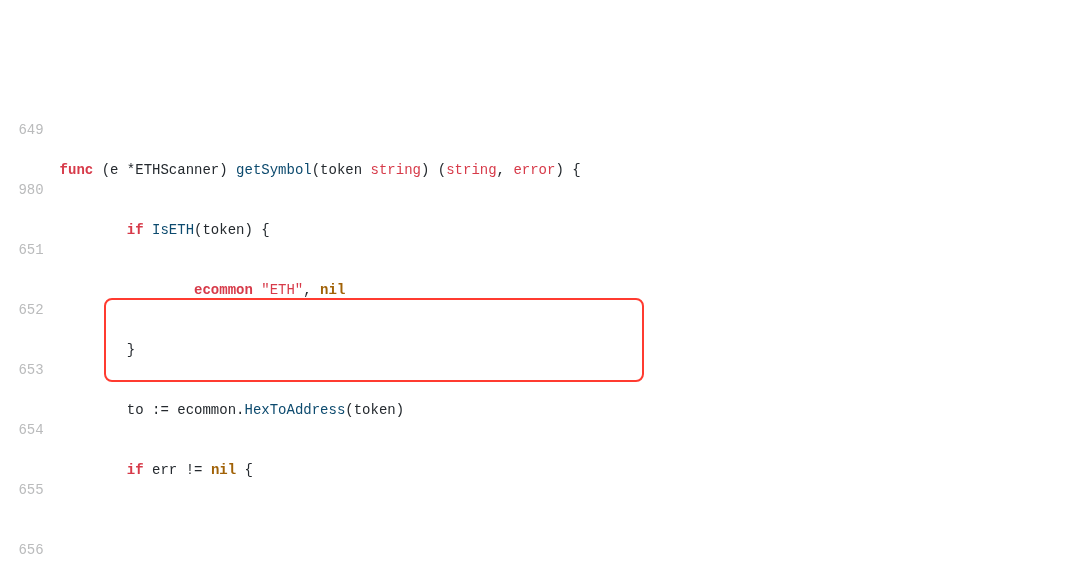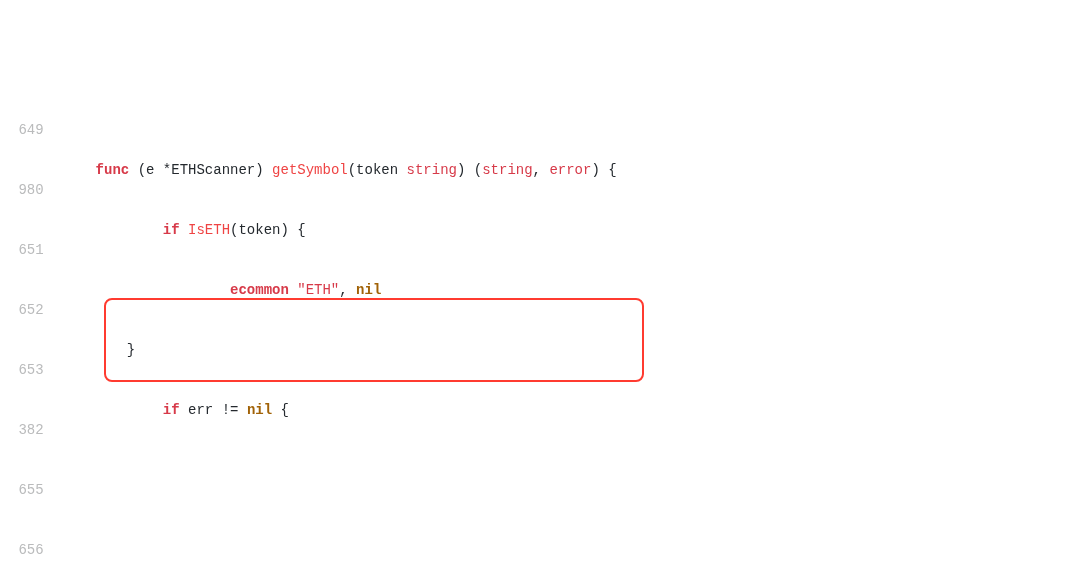--- a/index.html
+++ b/index.html
@@ -30,23 +30,23 @@
     }
     .code-area {
       flex: 1;
       position: relative;
     }
     .line {
       display: block;
       height: 20px;
       white-space: pre;
     }
-    .kw { color: #d73a49; font-weight: bold; margin-left: 36px; }
+    .kw { color: #d73a49; font-weight: bold; }
     .typ { color: #d73a49; font-weight: normal; }
-    .fn { color: #ef4444; }
+    .fn { color: #0c4a6e; }
     .nilv { color: #a16207; font-weight: bold; }
     .str { color: #d73a49; }
     .op { color: #24292e; }
     .id { color: #24292e; }
     .pu { color: #24292e; }
     .highlight-box {
       position: absolute;
       border: 2.5px solid #ff3b30;
       border-radius: 8px;
       pointer-events: none;
@@ -58,21 +58,21 @@
 
 
 
 <div class="code-container">
   <div class="gutter">
     <span class="ln">649</span>
     <span class="ln">980</span>
     <span class="ln">651</span>
     <span class="ln">652</span>
     <span class="ln">653</span>
-    <span class="ln">382</span>
+    <span class="ln">654</span>
     <span class="ln">655</span>
     <span class="ln">656</span>
     
     
     
     
     
     
     
     
@@ -90,20 +90,21 @@
     
   </div>
 
   <div class="code-area">
     <div class="highlight-box" style="top:218px;left:44px;width:540px;height:84px;"></div>
 
     <span class="line"><span class="kw">func</span><span> </span><span class="pu">(</span><span class="id">e </span><span class="op">*</span><span class="id">ETHScanner</span><span class="pu">) </span><span class="fn">getSymbol</span><span class="pu">(</span><span class="id">token </span><span class="typ">string</span><span class="pu">) (</span><span class="typ">string</span><span class="pu">, </span><span class="typ">error</span><span class="pu">) {</span></span>
     <span class="line"><span>        </span><span class="kw">if</span><span> </span><span class="fn">IsETH</span><span class="pu">(</span><span class="id">token</span><span class="pu">) {</span></span>
     <span class="line"><span>                </span><span class="kw">ecommon</span><span> </span><span class="str">"ETH"</span><span class="pu">, </span><span class="nilv">nil</span></span>
     <span class="line"><span>        </span><span class="pu">}</span></span>
+    <span class="line"><span>        </span><span class="id">to </span><span class="op">:=</span><span> </span><span class="id">ecommon</span><span class="pu">.</span><span class="fn">HexToAddress</span><span class="pu">(</span><span class="id">token</span><span class="pu">)</span></span>
     <span class="line"><span>        </span><span class="kw">if</span><span> </span><span class="id">err </span><span class="op">!=</span><span> </span><span class="nilv">nil</span><span class="pu"> {</span></span>
     
     
     
     
     
     
     
     
     

